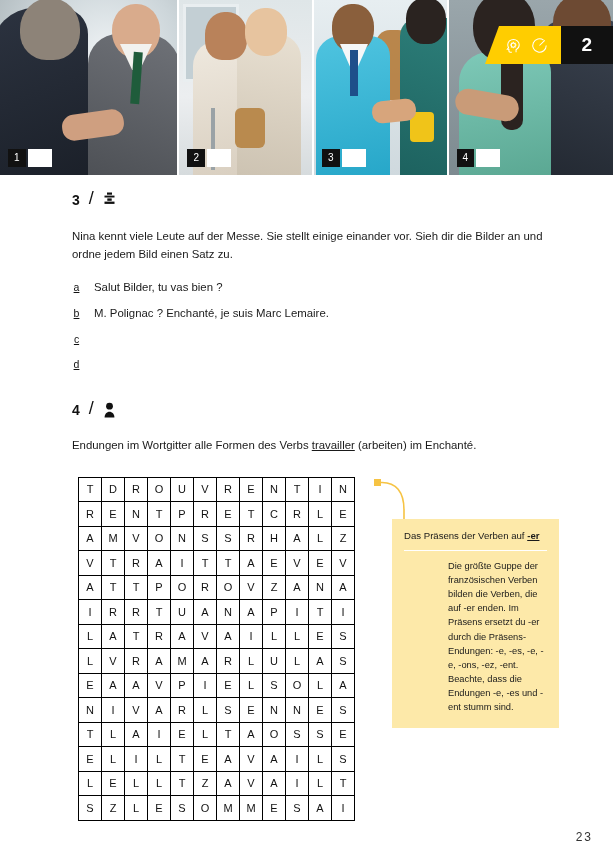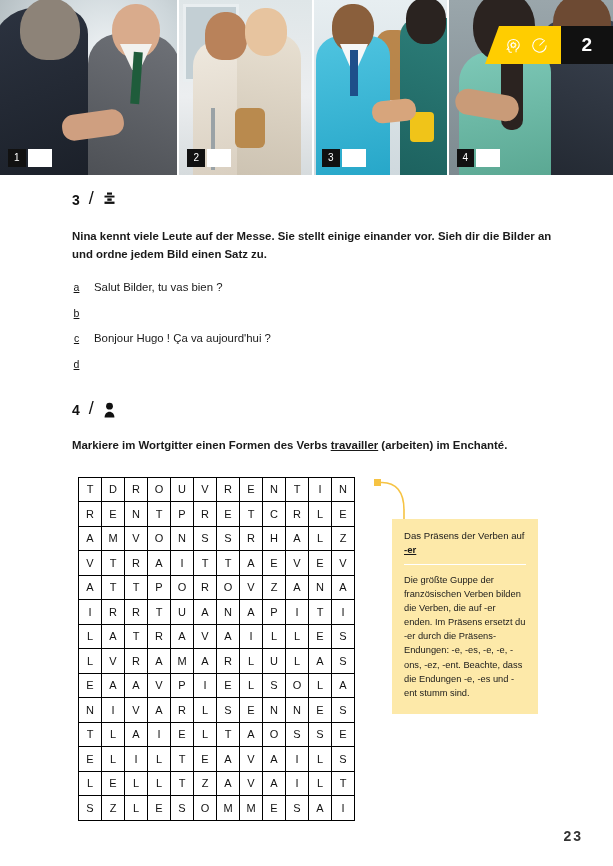--- a/index.html
+++ b/index.html
@@ -124,21 +124,21 @@
     display:flex;align-items:center;gap:9px;
     padding-left:72px;margin-top:14px;
   }
   .ex-num{font-size:14px;font-weight:700;color:#111;}
   .ex-slash{font-size:18px;color:#111;font-weight:300;transform:translateY(-1px);}
   .ex-icon{display:flex;align-items:center;}
 
   .instr{
     padding-left:72px;padding-right:48px;
     margin-top:17px;
-    font-size:11.4px;line-height:1.62;color:#1a1a1a;font-weight:bold;
+    font-size:11.4px;line-height:1.62;color:#1a1a1a;
   }
   .instr .ul{text-decoration:underline;}
 
   .sentences{
     margin-top:16px;padding-left:72px;list-style:none;
   }
   .sentences li{display:flex;gap:13px;margin-bottom:10px;font-size:11.4px;line-height:1.4;}
   .sentences .letter{
     width:9px;text-align:center;text-decoration:underline;font-size:10.5px;color:#111;flex:0 0 auto;
   }
@@ -149,36 +149,36 @@
   table.wordgrid td{
     width:20px;height:21.5px;
     border:1.4px solid #000;
     text-align:center;vertical-align:middle;
     font-size:11px;color:#111;
     font-family:"Liberation Sans", sans-serif;
   }
 
   
   .info-box{
-    position:absolute;left:392px;top:519px;width:146px;
+    position:absolute;left:392px;top:519px;width:167px;
     background:#fde9a9;padding:10px 12px 14px 12px;
     box-sizing:border-box;
   }
   .info-title{
     font-size:9.6px;line-height:1.45;color:#1a1a1a;font-weight:400;
     padding-bottom:7px;border-bottom:1.4px solid #ffffff;margin-bottom:8px;
   }
   .info-title .er{font-weight:700;text-decoration:underline;}
-  .info-body{font-size:9.3px;line-height:1.52;color:#1a1a1a;}
+  .info-body{font-size:9.3px;line-height:1.52;color:#1a1a1a;margin-left:44px;}
 
   .connector{position:absolute;left:352px;top:476px;width:56px;height:52px;}
 
   
   .page-num{
-    position:absolute;right:30px;bottom:22px;font-size:14px;color:#333;letter-spacing:2px;font-weight:bold;
+    position:absolute;right:20px;bottom:22px;font-size:12px;color:#333;letter-spacing:2px;
   }
 </style>
 </head>
 <body>
 
 <div class="photo-strip">
 
   <div class="photo p1">
     <div class="scene">
       <div class="fig-a"></div>
@@ -281,43 +281,43 @@
 
   <div class="instr">Nina kennt viele Leute auf der Messe. Sie stellt einige einander vor. Sieh dir die Bilder an und ordne jedem Bild einen Satz zu.</div>
 
   <ul class="sentences">
     <li>
       <span class="letter">a</span>
       <span>Salut Bilder, tu vas bien ?</span>
     </li>
     <li>
       <span class="letter">b</span>
+      <span>M. Polignac ? Enchanté, je suis Marc Lemaire.</span>
     </li>
     <li>
       <span class="letter">c</span>
-      <span>Bonjour Hugo ! Ça va aujourd'hui ?</span>
     </li>
     <li>
       <span class="letter">d</span>
     </li>
   </ul>
 
   <div class="ex-head" style="margin-top:28px;">
     <span class="ex-num">4</span>
     <span class="ex-slash">/</span>
     <span class="ex-icon">
       <svg width="13" height="16" viewBox="0 0 13 16">
         <circle cx="6.5" cy="4.2" r="3.4" fill="#111"></circle>
         <path d="M1.6 15.4c0-3.3 2.2-5.6 4.9-5.6s4.9 2.3 4.9 5.6z" fill="#111"></path>
       </svg>
     </span>
   </div>
 
   <div class="instr" style="margin-top:16px;">
-    <span>Markiere im Wortgitter einen Formen des Verbs </span><span class="ul">travailler</span><span> (arbeiten) im Enchanté.</span>
+    <span>Endungen im Wortgitter alle Formen des Verbs </span><span class="ul">travailler</span><span> (arbeiten) im Enchanté.</span>
   </div>
 
   <div class="grid-wrap">
     <table class="wordgrid">
       <tbody id="grid-body">
           <tr>
             <td>T</td>
             <td>D</td>
             <td>R</td>
             <td>O</td>

